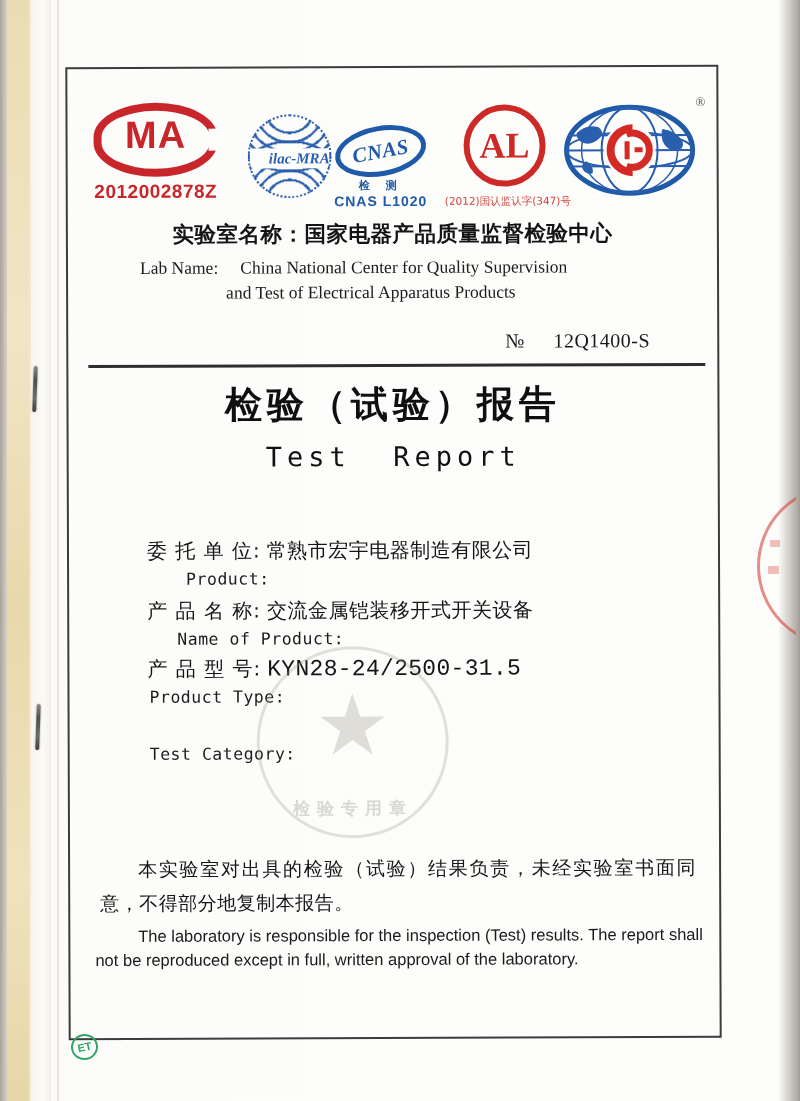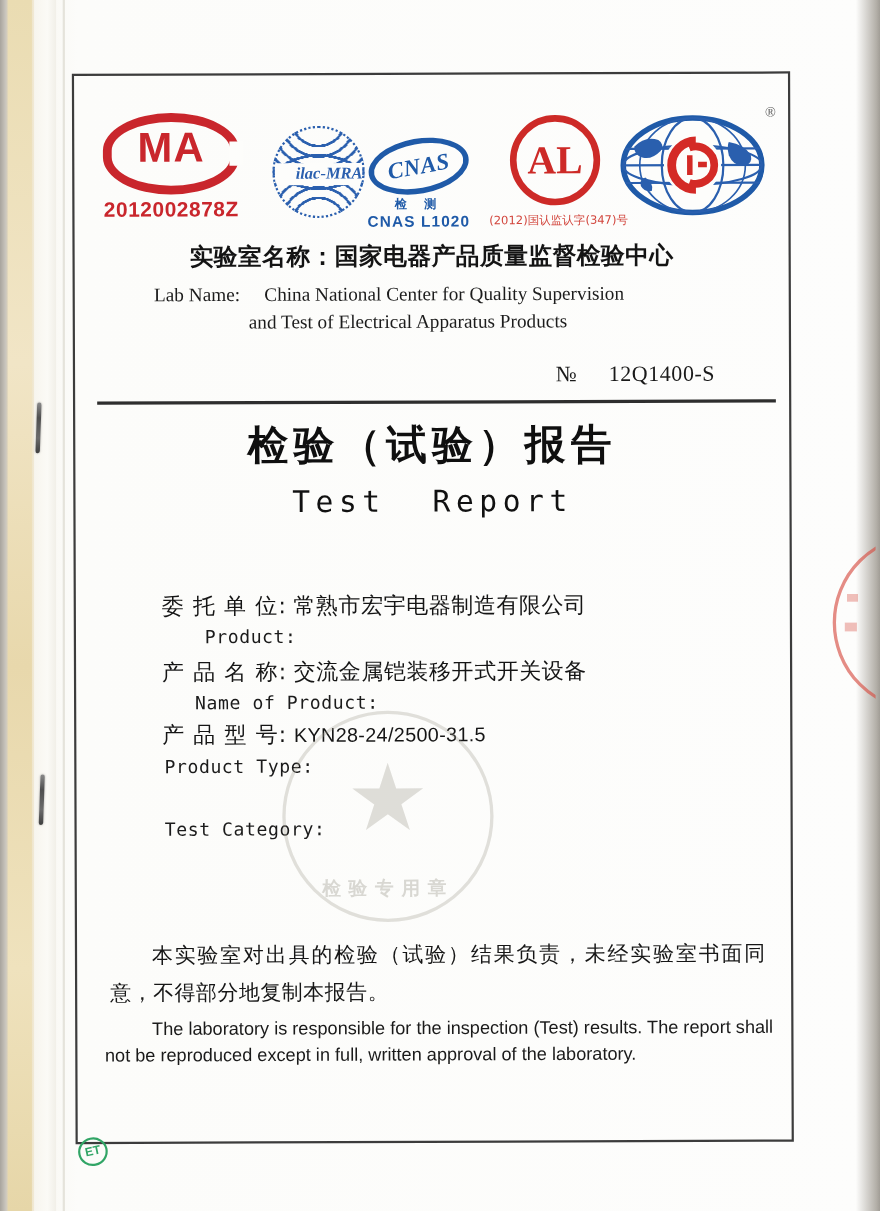--- a/index.html
+++ b/index.html
@@ -64,21 +64,21 @@
   .rule { left:20px; top:296px; width:617px; height:2.5px; background:#2e2e2e; }
   
   .title-cn { left:0; right:0; top:315px; text-align:center; color:#0f0f0f;
     font: 700 37px/1.2 "DejaVu Sans", sans-serif; letter-spacing:5px; }
   .title-en { left:0; right:0; top:373px; text-align:center; color:#111;
     font: 500 27px/1.2 "DejaVu Sans Mono", monospace; letter-spacing:5px; white-space:pre; }
   
   .field-cn { left:78px; color:#151515; font: 400 20px/1.25 "DejaVu Sans", sans-serif; }
   .field-cn .flabel { display:inline-block; min-width:108px; letter-spacing:1px; }
   .field-cn .fvalue { margin-left:6px; letter-spacing:.5px; }
-  .field-cn .latin { font-family:Liberation Sans, sans-serif; font-size:18px; letter-spacing:.3px; }
+  .field-cn .latin { font-family:Liberation Mono, monospace; font-size:23px; letter-spacing:.3px; }
   .field-en { color:#1b1b1b; font: 400 16.5px/1.2 "DejaVu Sans Mono", monospace; letter-spacing:.5px; }
   
   .watermark { left:187px; top:578px; width:192px; height:192px; border-radius:50%;
     border:3px solid rgba(158,155,144,.30); pointer-events:none; }
   .watermark .star { position:absolute; left:0; right:0; top:34px; text-align:center;
     color: rgba(158,155,144,.32); font-size:84px; line-height:1; }
   .watermark .wm-text { position:absolute; left:0; right:0; bottom:18px; text-align:center;
     color: rgba(158,155,144,.38); font: 700 17px/1 "DejaVu Sans", sans-serif; letter-spacing:7px; }
   
   .disc-cn { left:30px; top:783px; width:596px; color:#161616; text-align:justify;

